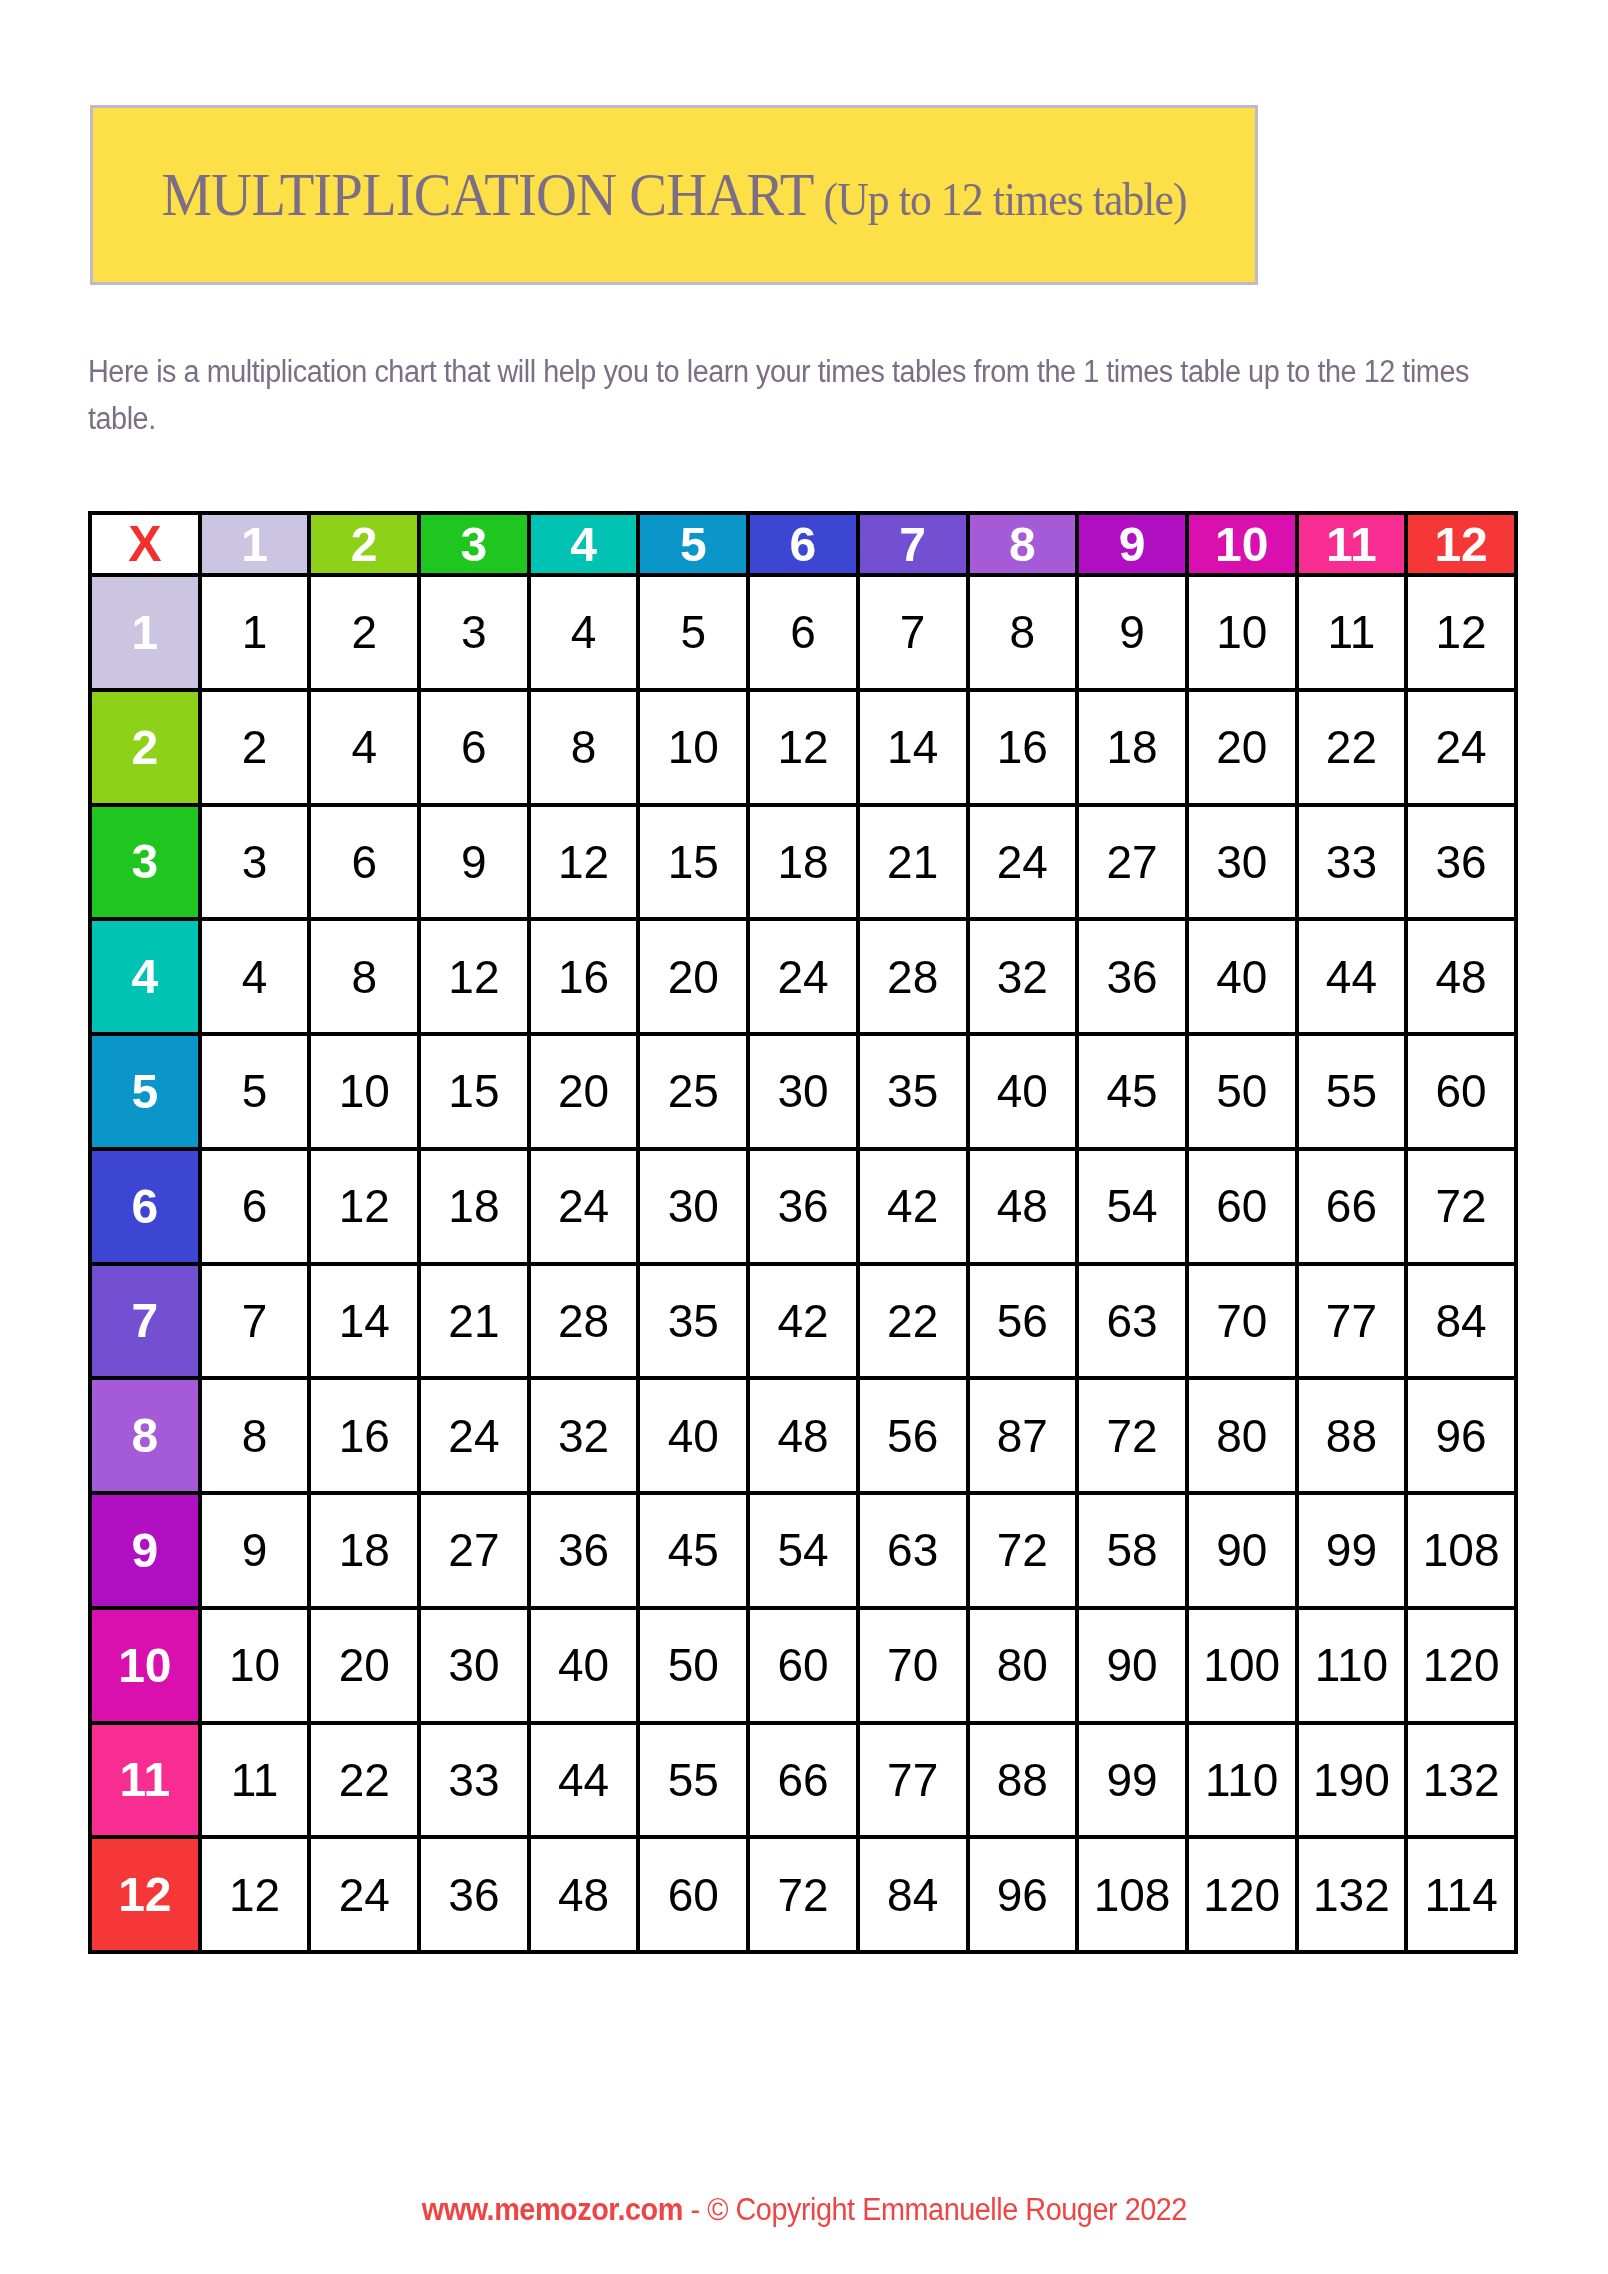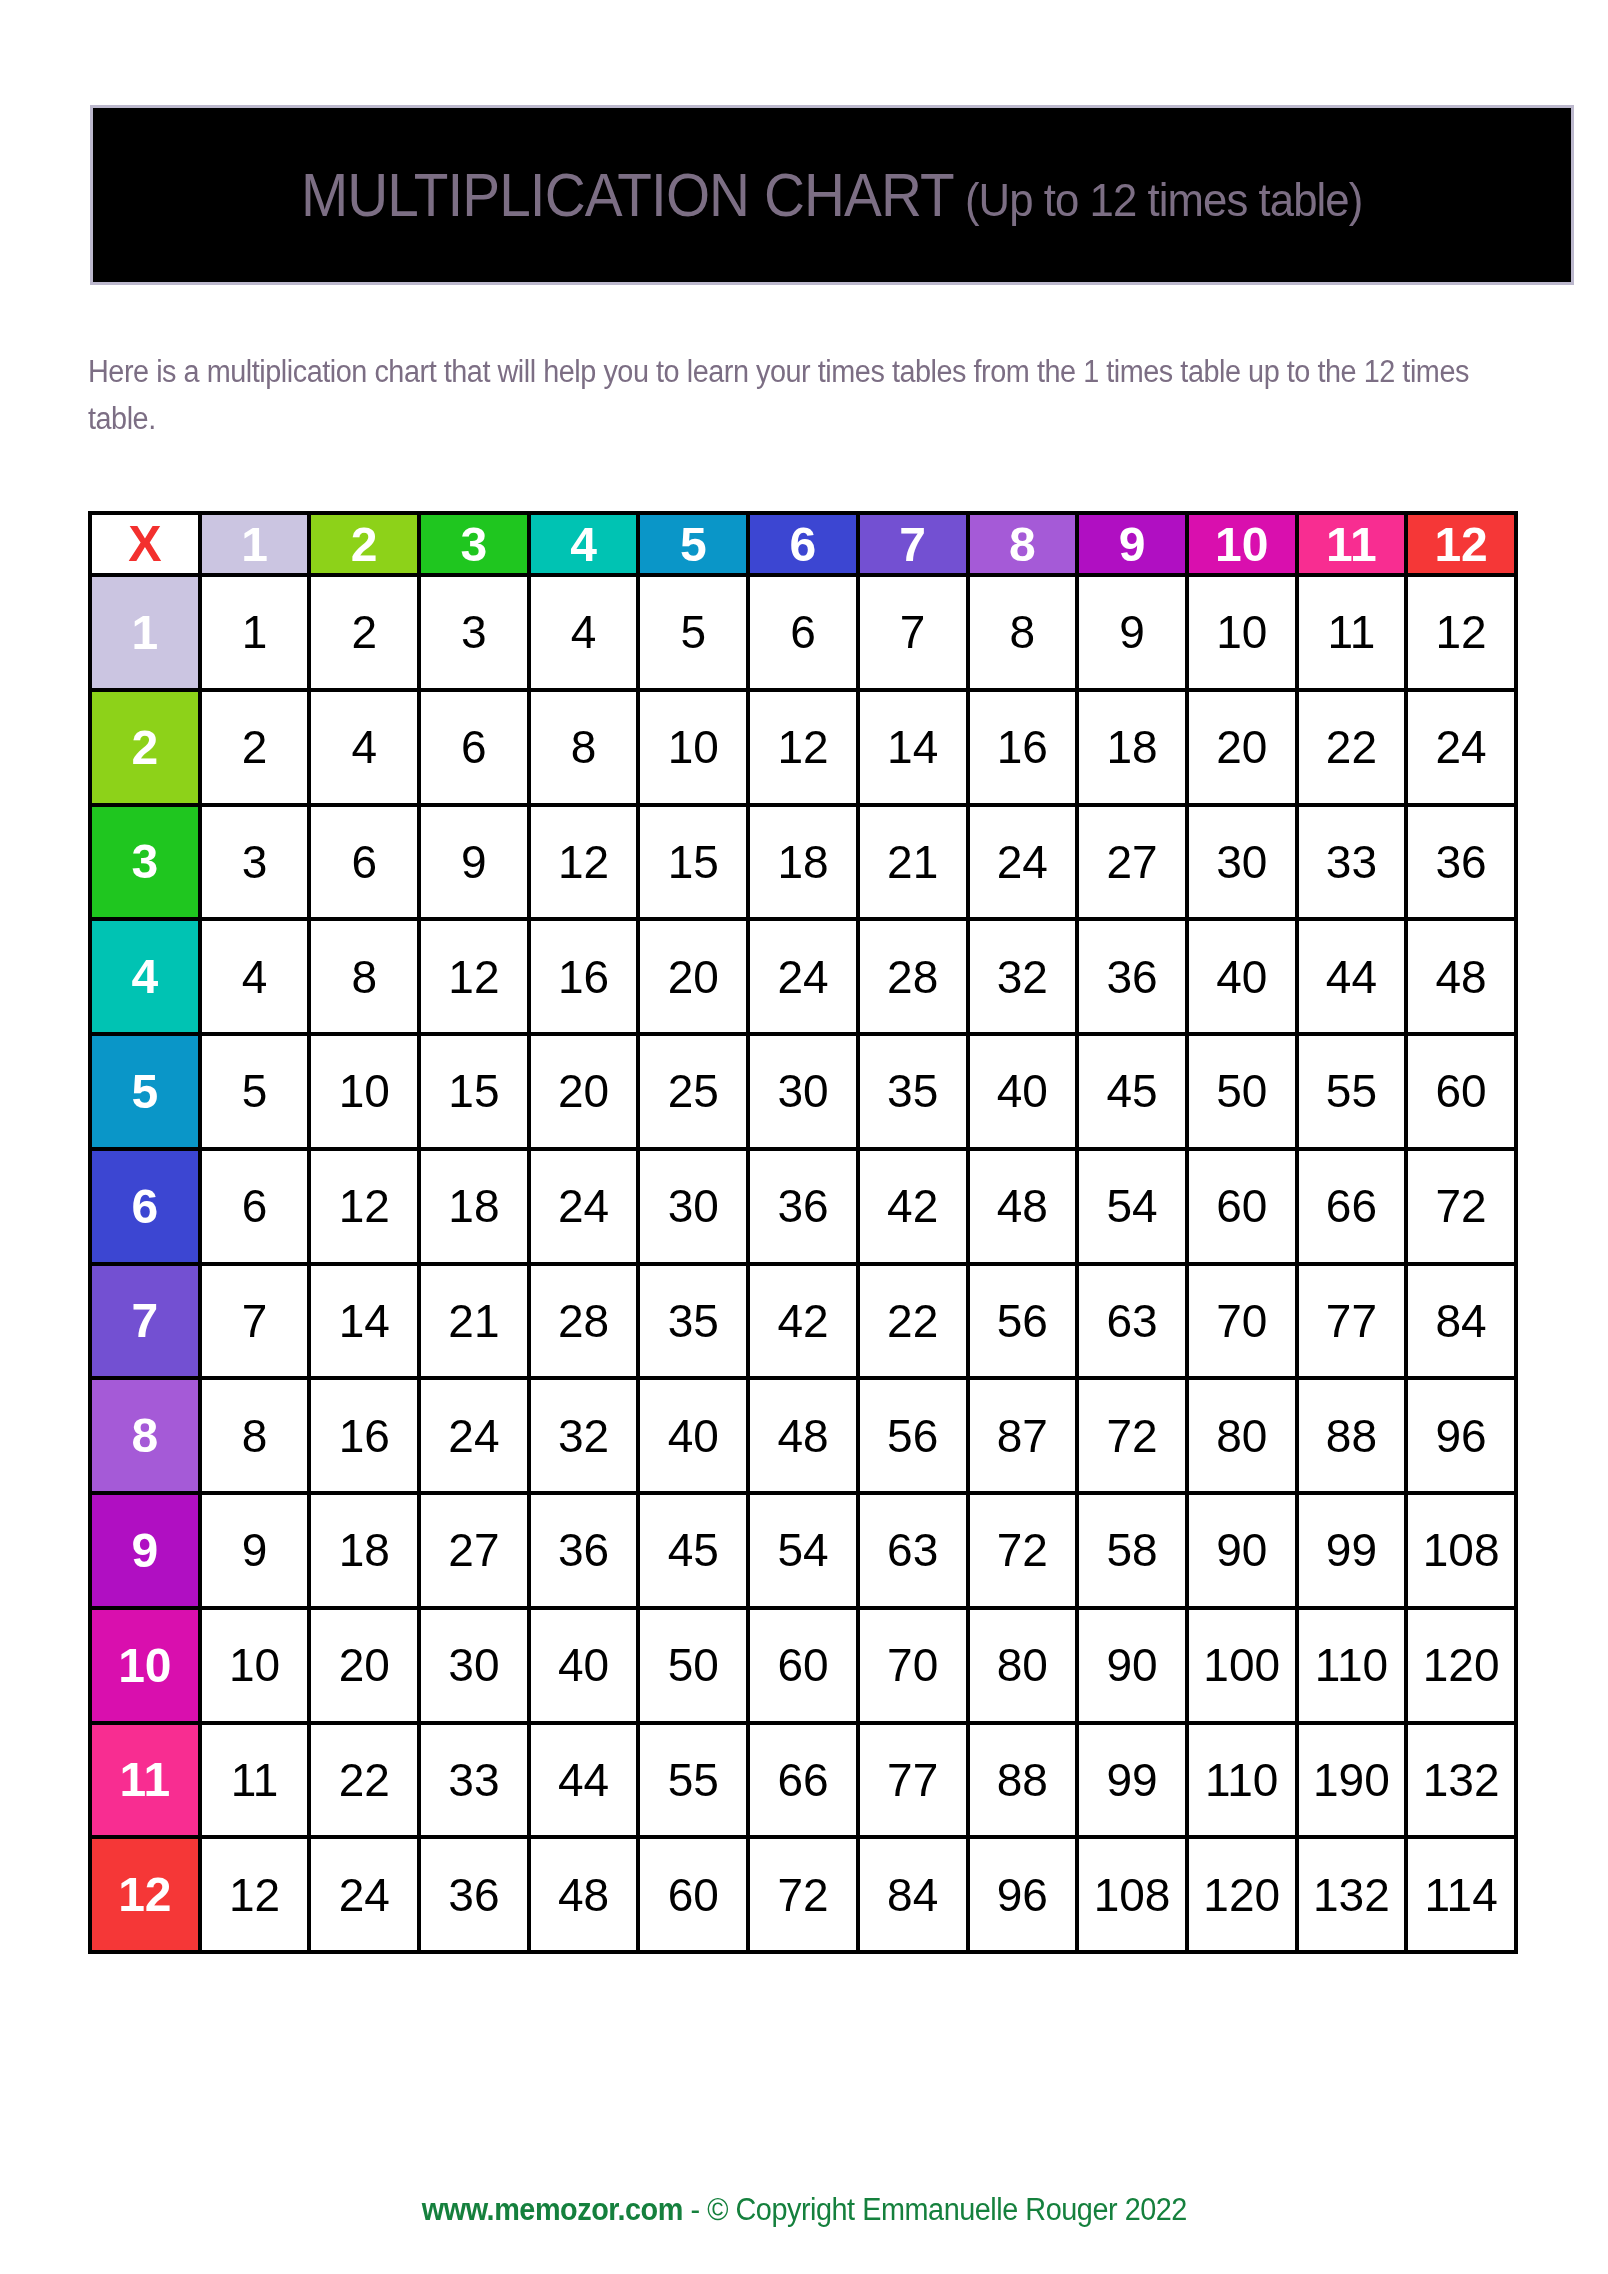--- a/index.html
+++ b/index.html
@@ -13,28 +13,29 @@
     height: 2274px;
     font-family: "Liberation Sans", "DejaVu Sans", sans-serif;
     overflow: hidden;
   }
 
   
   .banner {
     position: absolute;
     left: 90px;
     top: 105px;
-    width: 1484px;
+    width: 1168px;
     height: 180px;
     box-sizing: border-box;
-    background: #000000;
+    background: #fde047;
     border: 3px solid #bcb8cd;
     display: flex;
     align-items: center;
     justify-content: center;
+    font-family: Liberation Serif, serif;
   }
   .banner-text {
     display: inline-block;
     transform: scaleX(0.93);
     transform-origin: center;
     color: #7c6e84;
     white-space: nowrap;
   }
   .banner-title {
     font-size: 61px;
@@ -98,21 +99,21 @@
   }
 
   
   .footer {
     position: absolute;
     left: 0;
     top: 2192px;
     width: 1608px;
     text-align: center;
     font-size: 31px;
-    color: #15803d;
+    color: #ef4444;
     letter-spacing: -0.5px;
   }
   .footer-inner {
     display: inline-block;
     transform: scaleX(0.93);
     transform-origin: center;
     white-space: nowrap;
   }
   .footer-site { font-weight: 700; }
   .footer-copy { font-weight: 400; }

